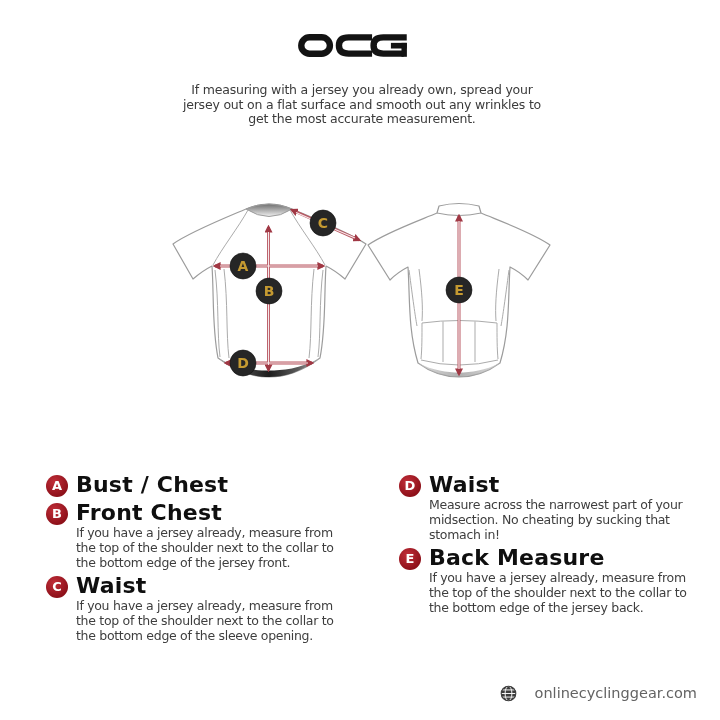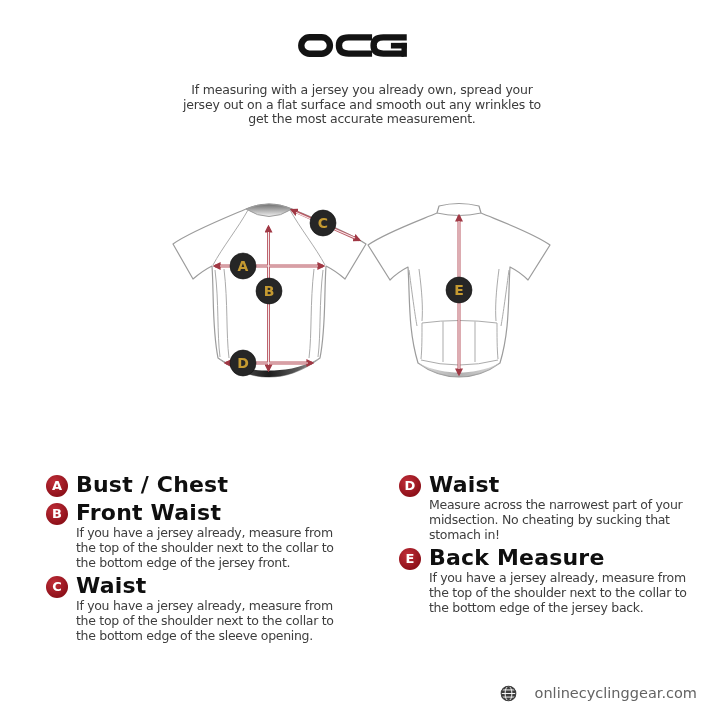--- a/index.html
+++ b/index.html
@@ -174,21 +174,21 @@
   <div class="legend-col left">
     <div class="legend-item">
       <span class="legend-marker">A</span>
       <div class="legend-text">
         <h3>Bust / Chest</h3>
       </div>
     </div>
     <div class="legend-item">
       <span class="legend-marker">B</span>
       <div class="legend-text">
-        <h3>Front Waist</h3>
+        <h3>Front Chest</h3>
         <p>If you have a jersey already, measure from
 the top of the shoulder next to the collar to
 the bottom edge of the jersey front.</p>
       </div>
     </div>
     <div class="legend-item">
       <span class="legend-marker">C</span>
       <div class="legend-text">
         <h3>Waist</h3>
         <p>If you have a jersey already, measure from

